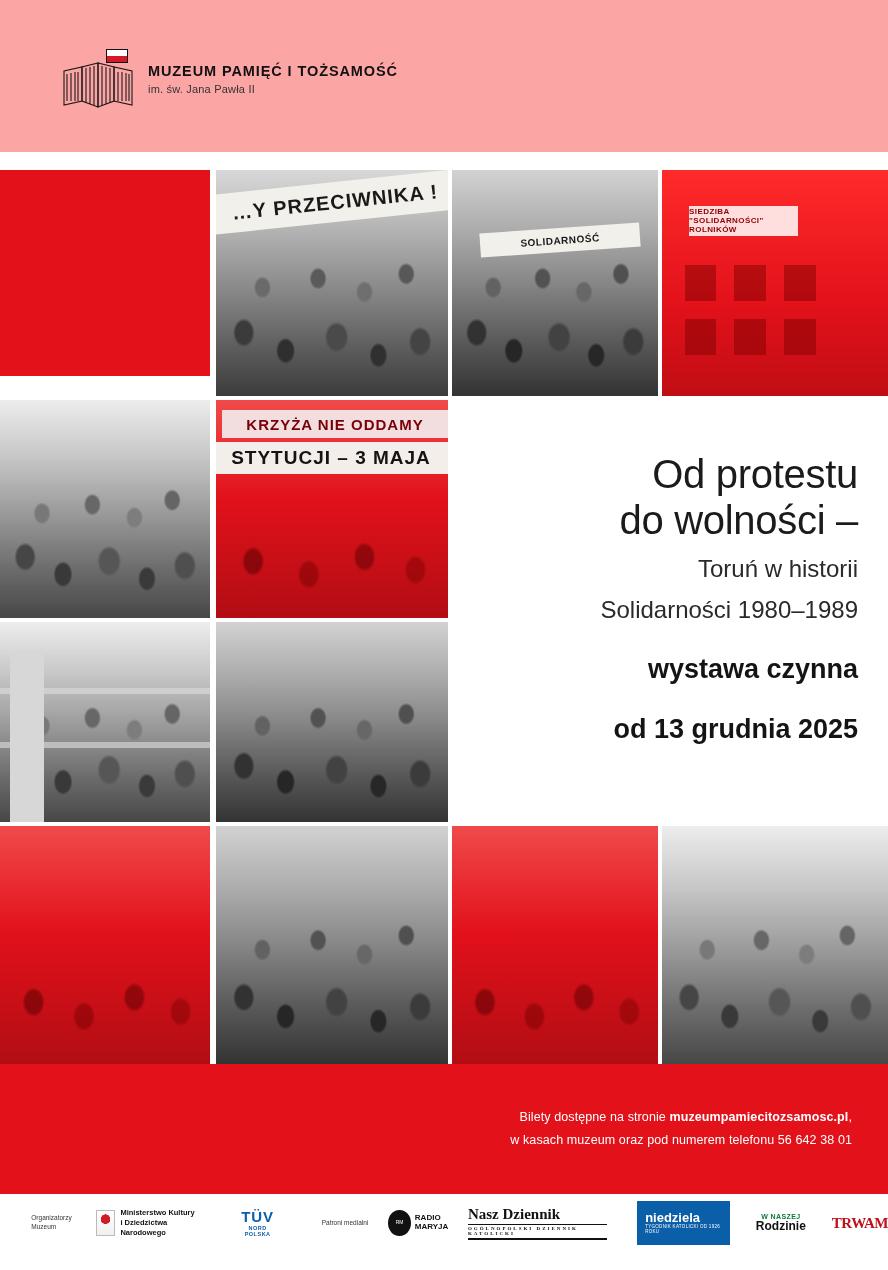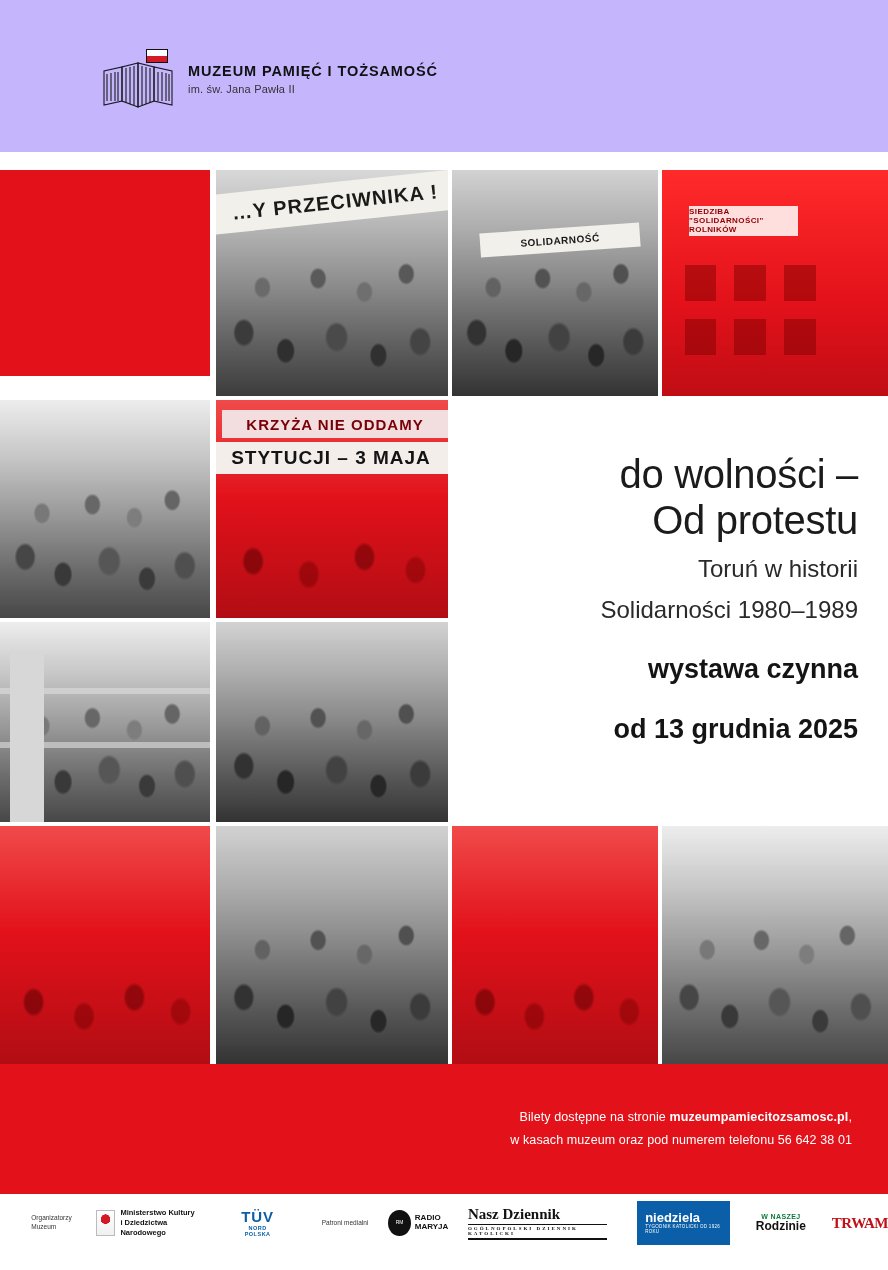--- a/index.html
+++ b/index.html
@@ -12,22 +12,22 @@
   .poster {
     position: relative;
     width: 888px; height: 1270px;
     background: #ffffff;
   }
 
   
   .header {
     position: absolute; left: 0; top: 0;
     width: 888px; height: 152px;
-    background: #c4b5fd;
-    display: flex; align-items: center; padding-left: 40px;
+    background: #fca5a5;
+    display: flex; align-items: center;
   }
   .logo-wrap {
     display: flex; align-items: center;
     margin-left: 62px; margin-top: 6px;
   }
   .logo-mark {
     position: relative;
     width: 72px; height: 60px;
     margin-right: 14px;
   }
@@ -306,22 +306,22 @@
       <div class="ph red"></div>
     </div>
 
     <div class="cell" style="left:662px;top:674px;width:226px;height:238px;">
       <div class="ph grey light"></div>
     </div>
 
   </div>
 
   <div class="title-block">
+    <div class="t1">Od protestu</div>
     <div class="t1">do wolności –</div>
-    <div class="t1">Od protestu</div>
     <div class="t2">Toruń w historii</div>
     <div class="t2">Solidarności 1980–1989</div>
     <div class="t3">wystawa czynna</div>
     <div class="t3">od 13 grudnia 2025</div>
   </div>
 
   <div class="ticket-band">
     <div class="ticket-line">
       <span>Bilety dostępne na stronie </span><b>muzeumpamiecitozsamosc.pl</b><span>,</span>
     </div>

